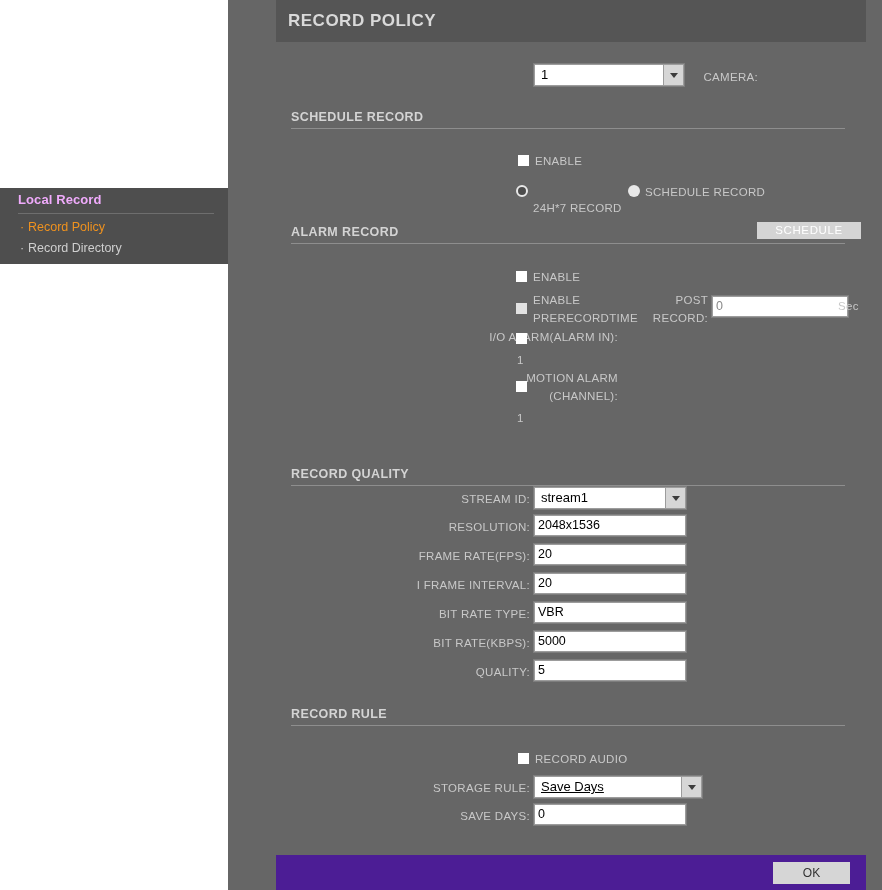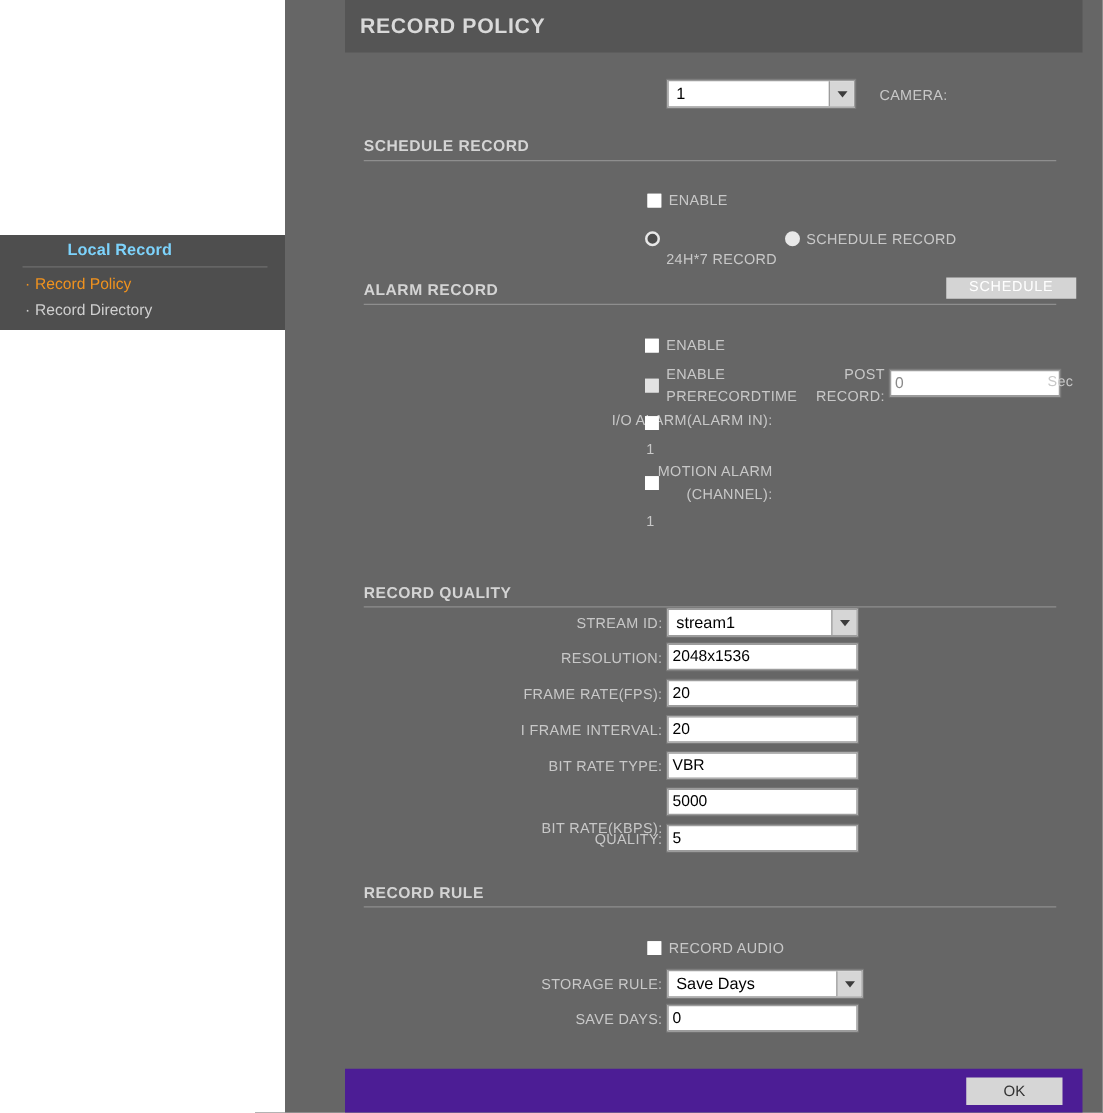--- a/index.html
+++ b/index.html
@@ -18,26 +18,25 @@
   #sidebar-panel {
     position: absolute;
     left: 0;
     top: 188px;
     width: 228px;
     height: 76px;
     background: #4e4e4e;
     box-sizing: border-box;
   }
   #sidebar-title {
-    color: #7dd3fc;
+    color: #f0abfc;
     font-size: 13px;
     font-weight: bold;
     padding: 4px 14px 0 18px;
     letter-spacing: .1px;
-    margin-left: 36px;
   }
   #sidebar-sep {
     height: 1px;
     background: #6e6e6e;
     margin: 6px 14px 0 18px;
   }
   .sb-item {
     font-size: 12.5px;
     padding: 6px 0 0 28px;
     position: relative;
@@ -332,36 +331,36 @@
 
     <div class="lbl" style="left:140px; top:507px; width:162px;">FRAME RATE(FPS):</div>
     <div class="tinput" style="left:306px; top:502px; width:152px;">20</div>
 
     <div class="lbl" style="left:140px; top:536px; width:162px;">I FRAME INTERVAL:</div>
     <div class="tinput" style="left:306px; top:531px; width:152px;">20</div>
 
     <div class="lbl" style="left:140px; top:565px; width:162px;">BIT RATE TYPE:</div>
     <div class="tinput" style="left:306px; top:560px; width:152px;">VBR</div>
 
-    <div class="lbl" style="left:140px; top:594px; width:162px;margin-top:20px;">BIT RATE(KBPS):</div>
+    <div class="lbl" style="left:140px; top:594px; width:162px;">BIT RATE(KBPS):</div>
     <div class="tinput" style="left:306px; top:589px; width:152px;">5000</div>
 
     <div class="lbl" style="left:140px; top:623px; width:162px;">QUALITY:</div>
     <div class="tinput" style="left:306px; top:618px; width:152px;">5</div>
 
     <div class="section-head" style="top:665px;">
       <span>RECORD RULE</span>
       <div class="rule"></div>
     </div>
 
     <div class="cbox" style="left:290px; top:711px;"></div>
     <div class="cbox-label" style="left:307px; top:710px;">RECORD AUDIO</div>
 
     <div class="lbl" style="left:140px; top:739px; width:162px;">STORAGE RULE:</div>
-    <div class="combo" style="left:306px; top:734px; width:156px;">
+    <div class="combo" style="left:306px; top:734px; width:168px;text-decoration:underline;">
       <div class="cval">Save Days</div>
       <div class="carrow"></div>
     </div>
 
     <div class="lbl" style="left:140px; top:767px; width:162px;">SAVE DAYS:</div>
     <div class="tinput" style="left:306px; top:762px; width:152px;">0</div>
 
   </div>
 
   <div id="footer-bar">

